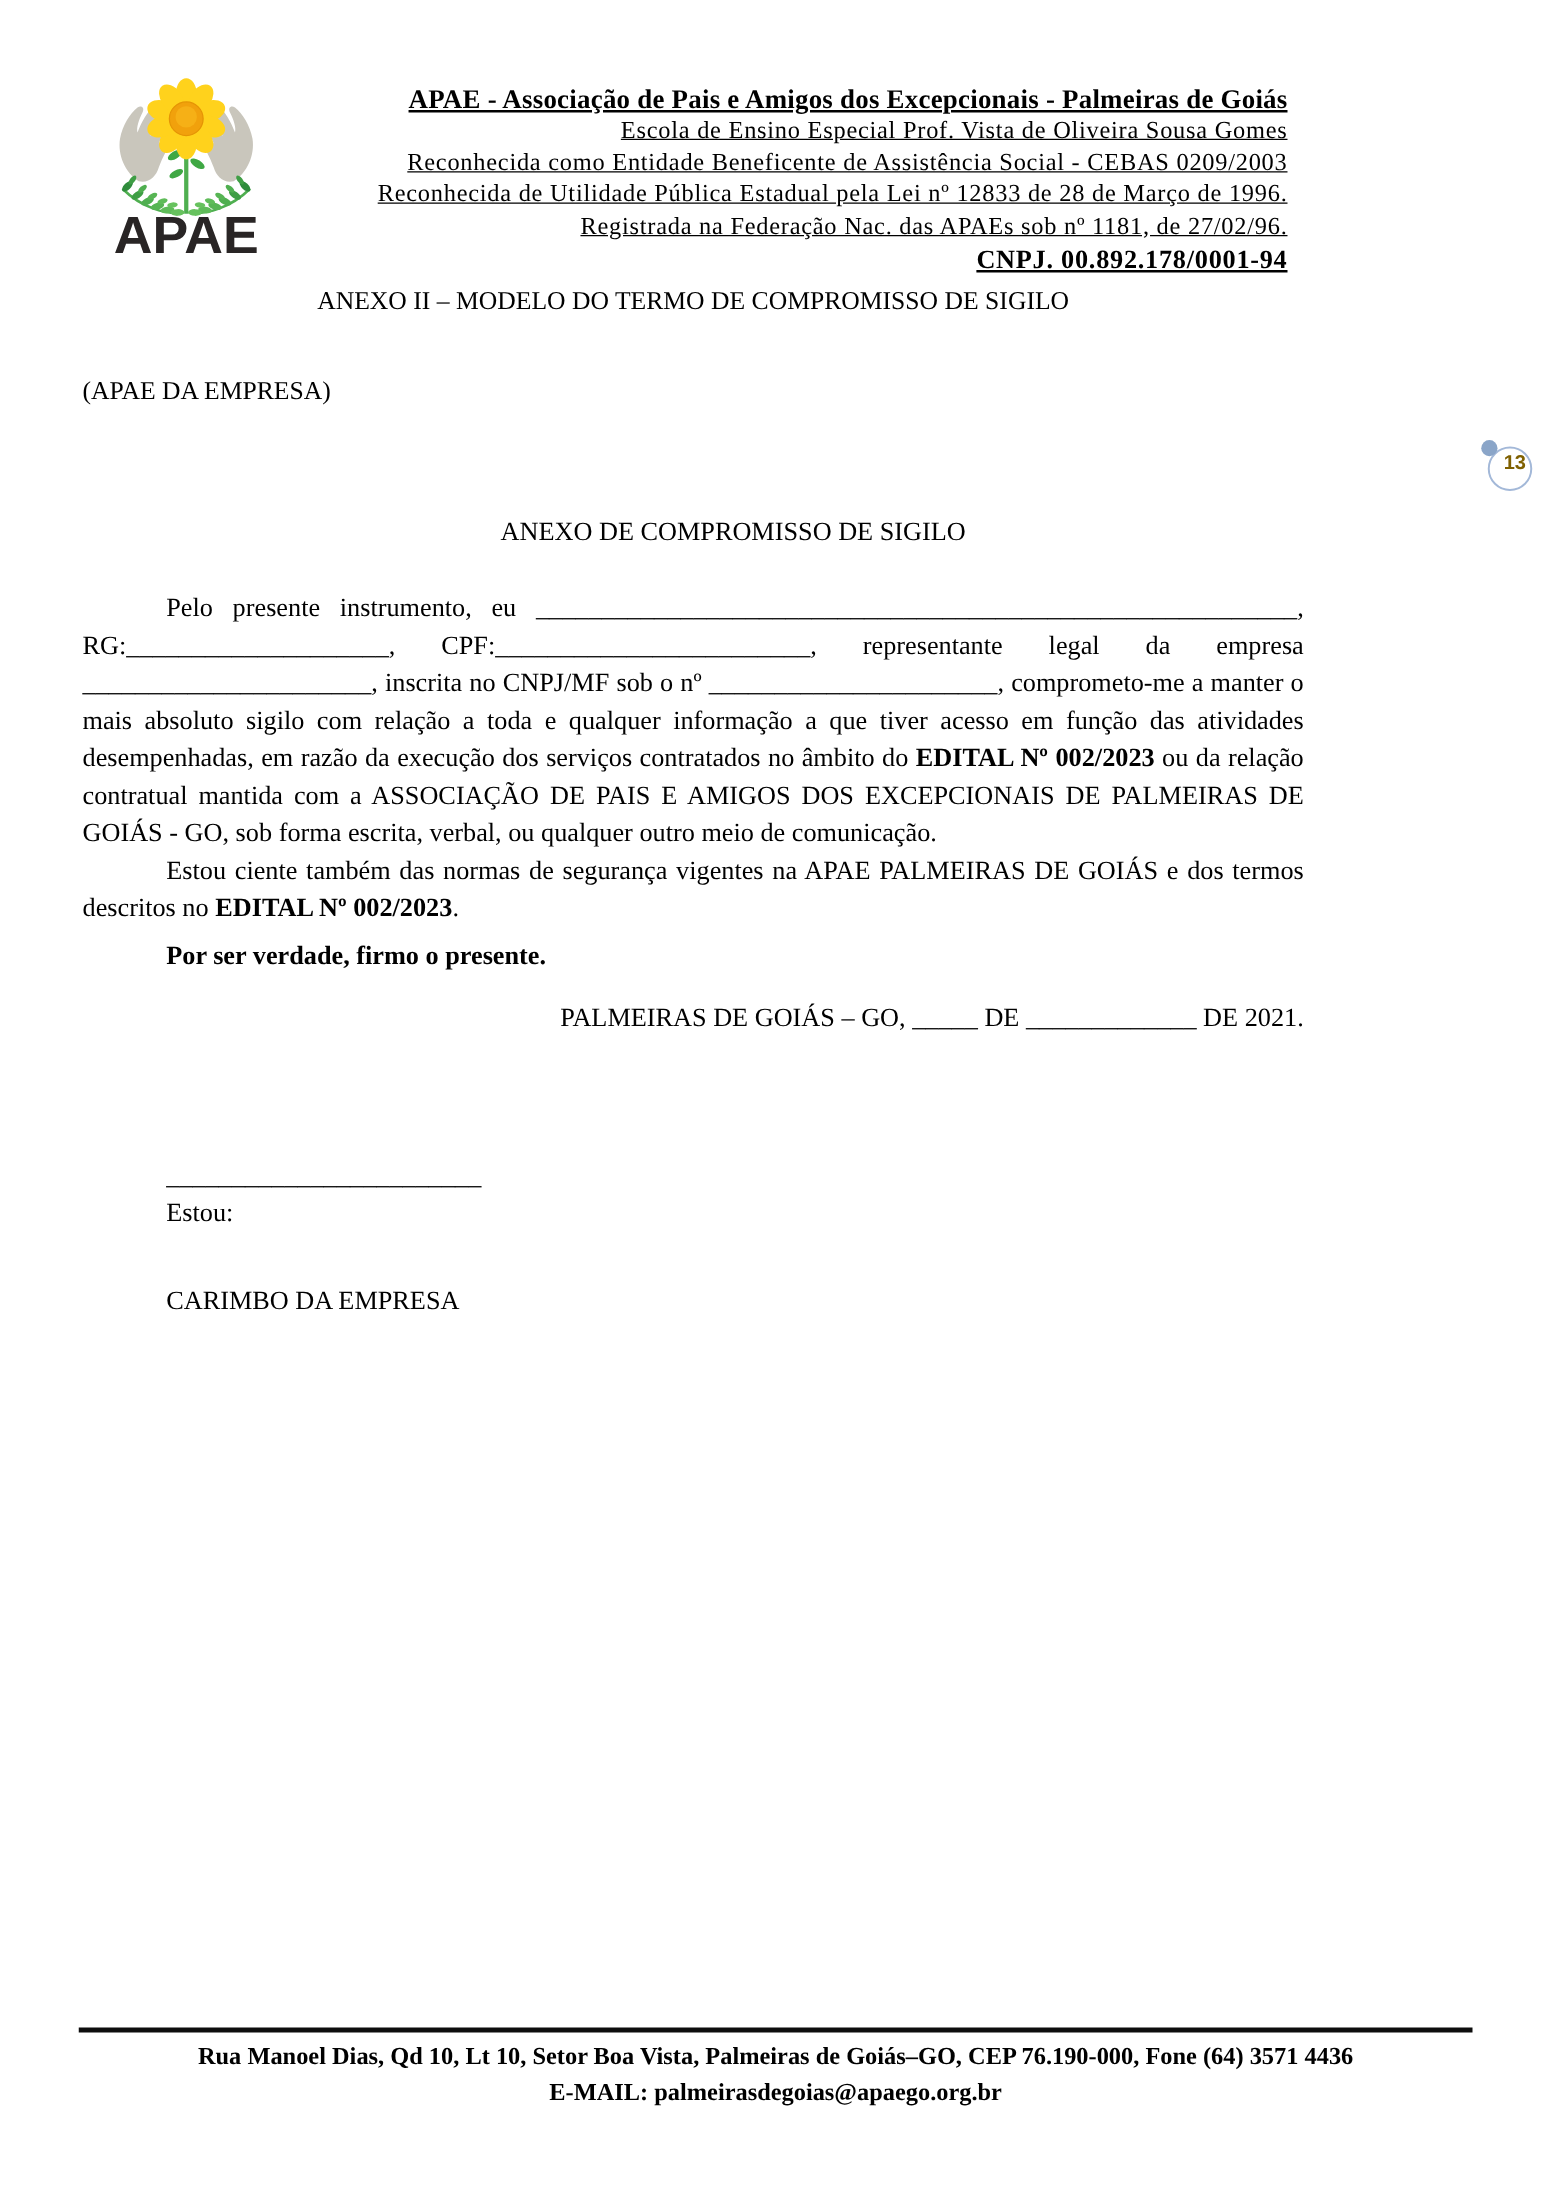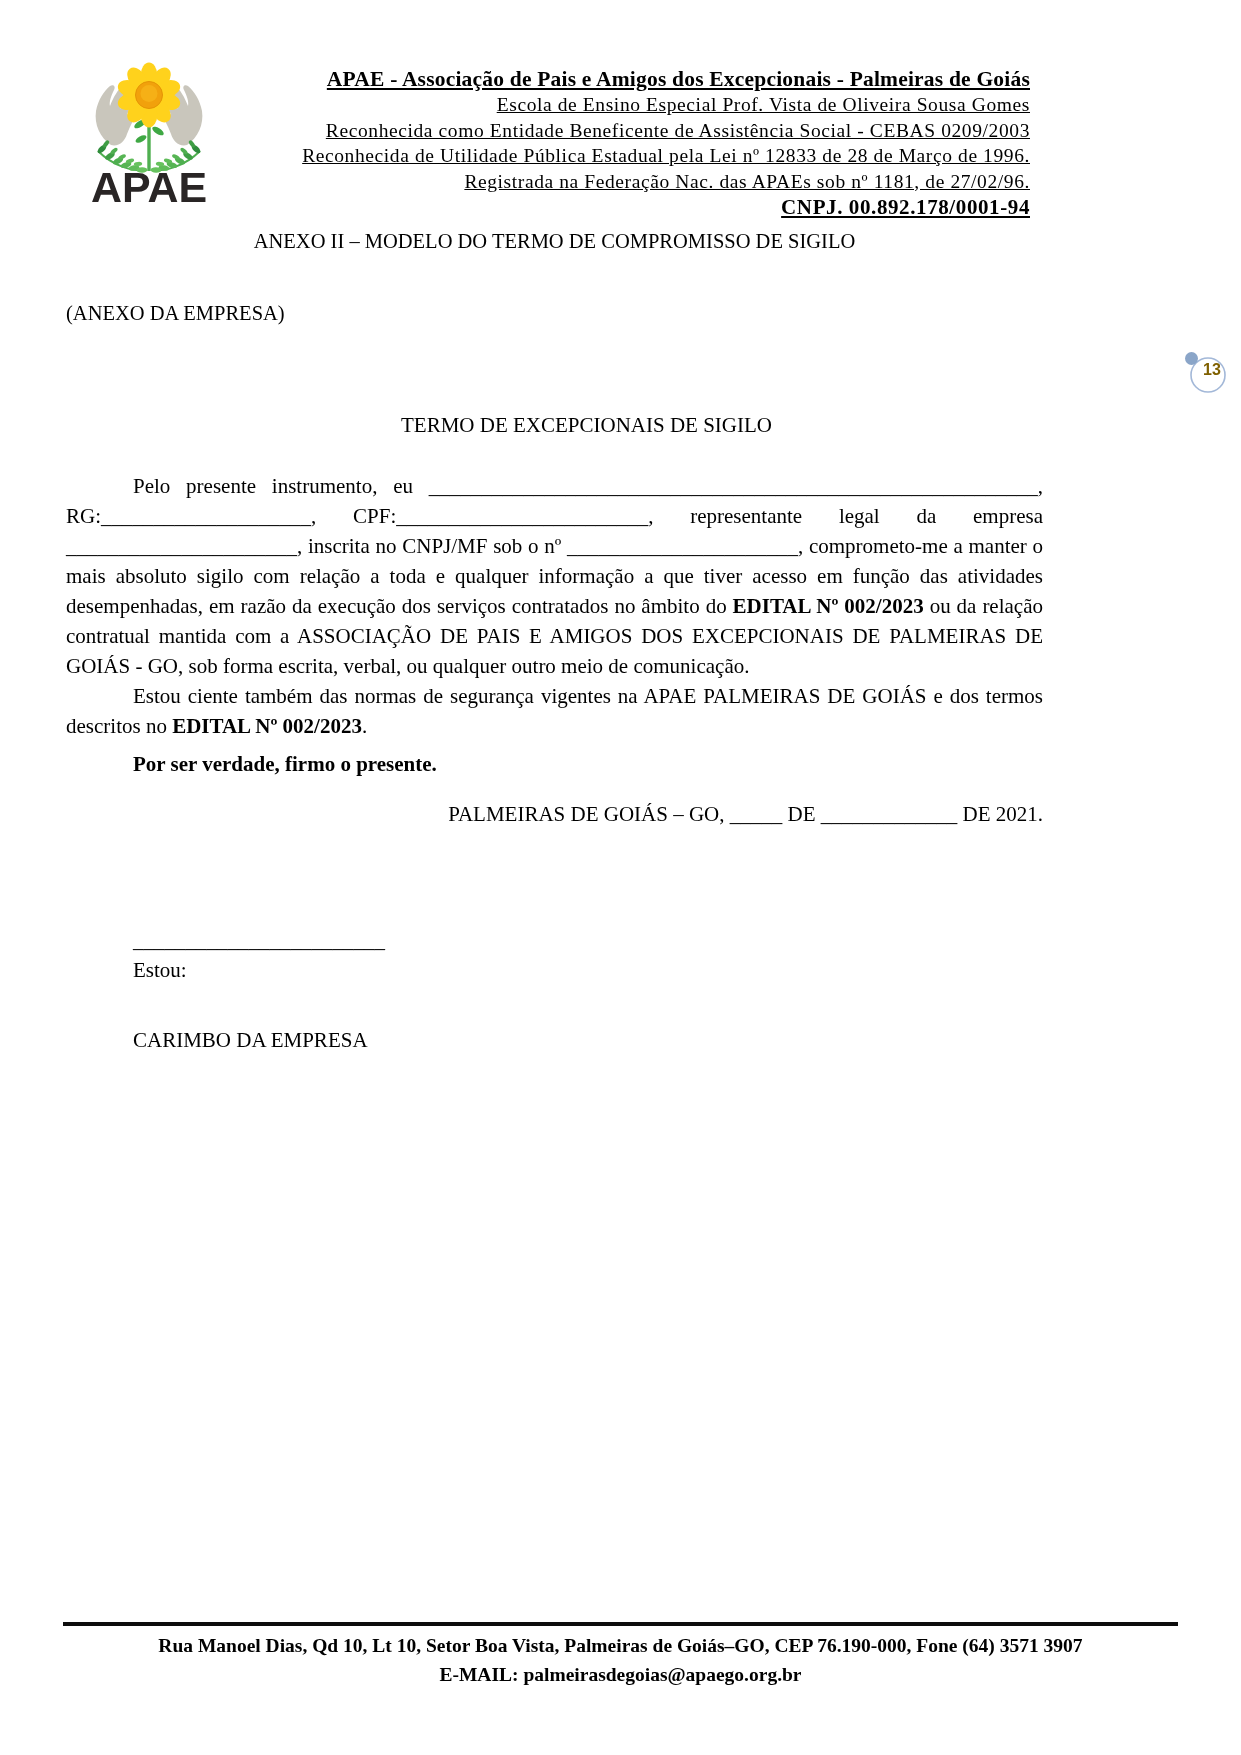--- a/index.html
+++ b/index.html
@@ -117,48 +117,48 @@
     <div class="h-org">APAE - Associação de Pais e Amigos dos Excepcionais - Palmeiras de Goiás</div>
     <div class="h-line">Escola de Ensino Especial Prof. Vista de Oliveira Sousa Gomes</div>
     <div class="h-line">Reconhecida como Entidade Beneficente de Assistência Social - CEBAS 0209/2003</div>
     <div class="h-line">Reconhecida de Utilidade Pública Estadual pela Lei nº 12833 de 28 de Março de 1996.</div>
     <div class="h-line">Registrada na Federação Nac. das APAEs sob nº 1181, de 27/02/96.</div>
     <div class="h-cnpj">CNPJ. 00.892.178/0001-94</div>
   </div>
 
   <div class="annex-title">ANEXO II – MODELO DO TERMO DE COMPROMISSO DE SIGILO</div>
 
-  <div class="company-logo-ph">(ANEXO DA EMPRESA)</div>
+  <div class="company-logo-ph">(APAE DA EMPRESA)</div>
 
   <div class="comment-balloon">
     <svg width="52" height="56" viewBox="0 0 52 56" xmlns="http://www.w3.org/2000/svg">
       <circle cx="26" cy="28" r="17" fill="#ffffff" stroke="#A3B8D8" stroke-width="1.6"></circle>
       <circle cx="9.5" cy="11.5" r="6.5" fill="#8AA5C8"></circle>
       <text x="21" y="28" font-family="Liberation Sans, DejaVu Sans, sans-serif" font-size="16" font-weight="bold" fill="#7F6000">13</text>
     </svg>
   </div>
 
   <div class="doc-body">
-    <div class="doc-title">TERMO DE EXCEPCIONAIS DE SIGILO</div>
+    <div class="doc-title">ANEXO DE COMPROMISSO DE SIGILO</div>
 
     <p class="para"><span>Pelo presente instrumento, eu __________________________________________________________, RG:____________________, CPF:________________________, representante legal da empresa ______________________, inscrita no CNPJ/MF sob o nº ______________________, comprometo-me a manter o mais absoluto sigilo com relação a toda e qualquer informação a que tiver acesso em função das atividades desempenhadas, em razão da execução dos serviços contratados no âmbito do </span><b>EDITAL Nº 002/2023</b><span> ou da relação contratual mantida com a ASSOCIAÇÃO DE PAIS E AMIGOS DOS EXCEPCIONAIS DE PALMEIRAS DE GOIÁS - GO, sob forma escrita, verbal, ou qualquer outro meio de comunicação.</span></p>
 
     <p class="para"><span>Estou ciente também das normas de segurança vigentes na APAE PALMEIRAS DE GOIÁS e dos termos descritos no </span><b>EDITAL Nº 002/2023</b><span>.</span></p>
 
     <p class="para-closing">Por ser verdade, firmo o presente.</p>
 
     <p class="date-line">PALMEIRAS DE GOIÁS – GO, _____ DE _____________ DE 2021.</p>
 
     <div class="sig-block">
       <div class="sig-rule">________________________</div>
       <div>Estou:</div>
     </div>
 
     <div class="stamp">CARIMBO DA EMPRESA</div>
   </div>
 
   <div class="footer-rule"></div>
   <div class="footer-text">
-    <div>Rua Manoel Dias, Qd 10, Lt 10, Setor Boa Vista, Palmeiras de Goiás–GO, CEP 76.190-000, Fone (64) 3571 3907</div>
+    <div>Rua Manoel Dias, Qd 10, Lt 10, Setor Boa Vista, Palmeiras de Goiás–GO, CEP 76.190-000, Fone (64) 3571 4436</div>
     <div>E-MAIL: palmeirasdegoias@apaego.org.br</div>
   </div>
 
 </div>
 
 </body></html>

